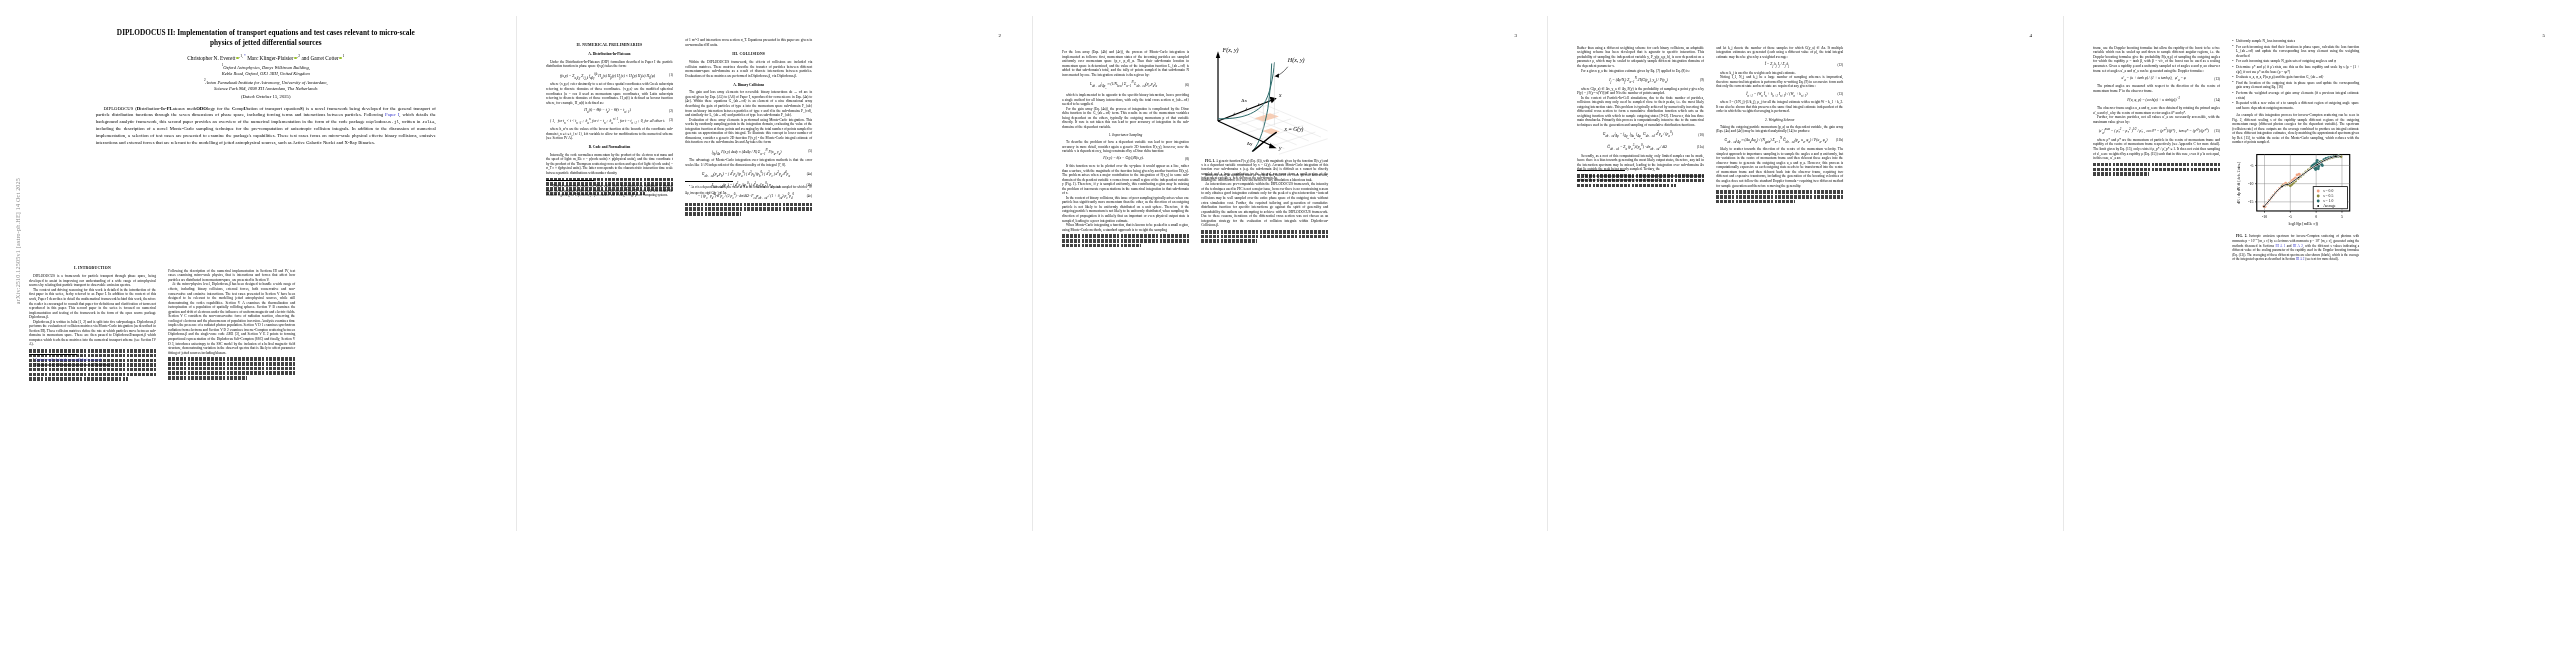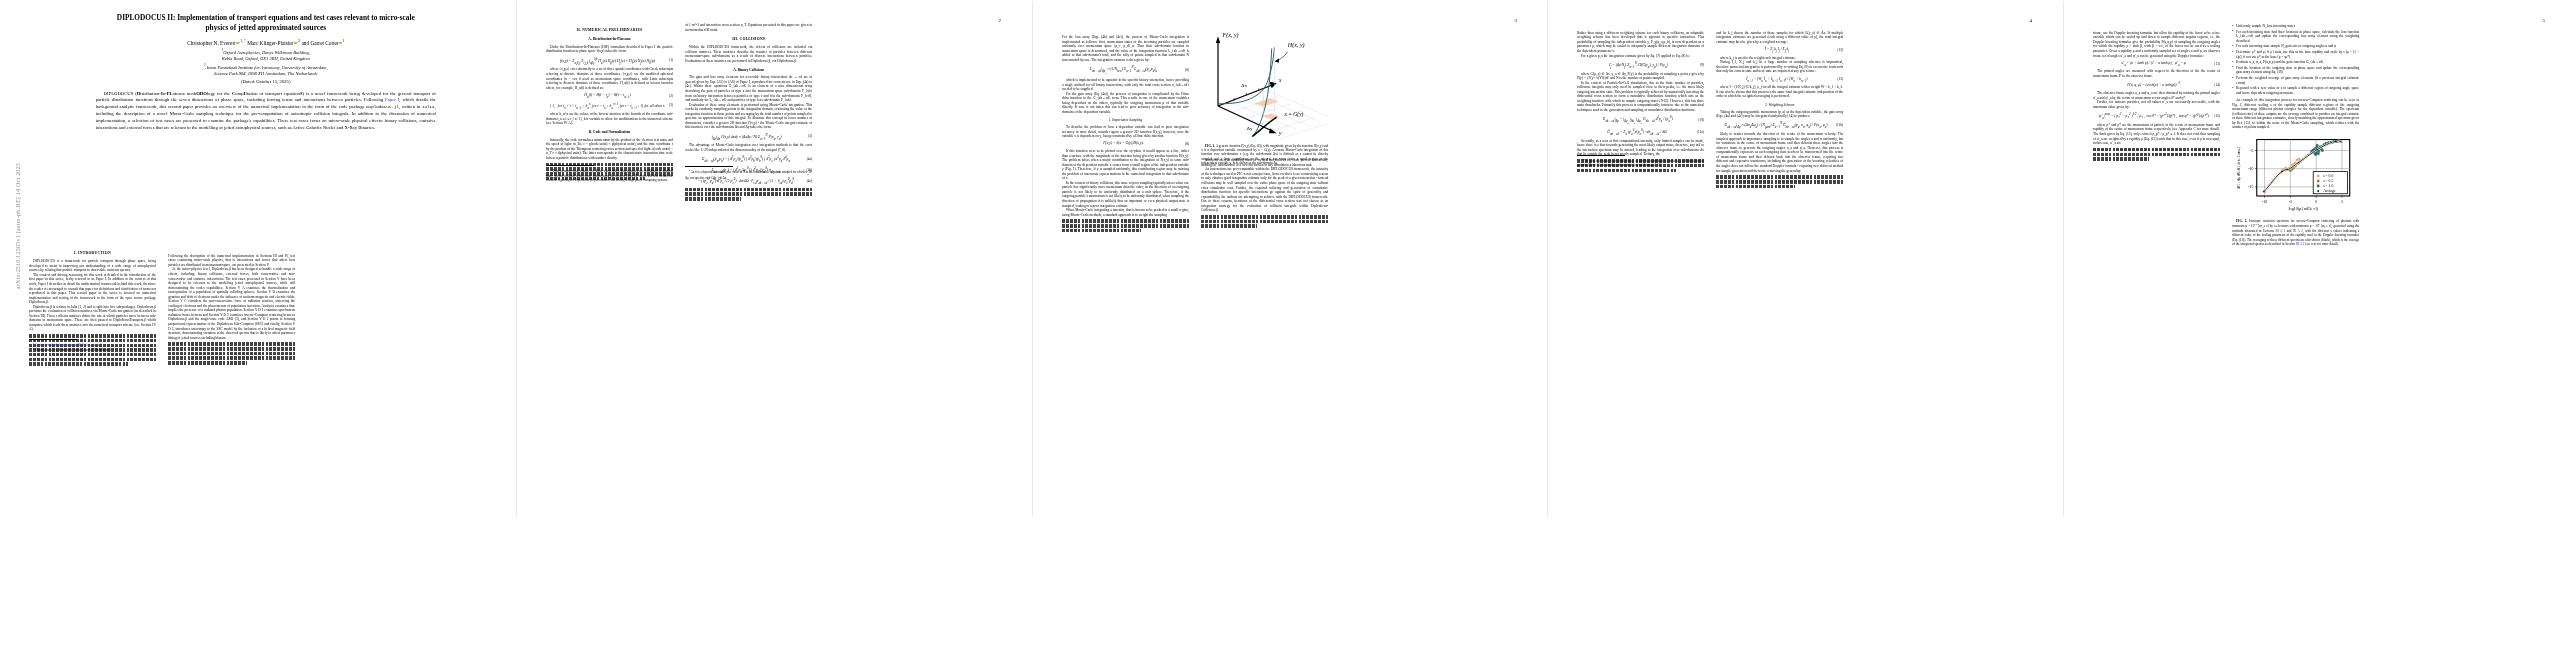--- a/index.html
+++ b/index.html
@@ -1,18 +1,18 @@
 <!DOCTYPE html>
 <html style="font-size:9px"><head>
 <meta charset="utf-8">
 <style>
   html,body{margin:0;padding:0;background:#7a7a7a;}
   body{font-family:"Liberation Serif",serif;}
   .sheet{position:relative;width:2576px;height:667px;background:#ffffff;overflow:hidden;}
-  .page{position:absolute;top:1px;height:515px;background:#fff;box-sizing:border-box;}
+  .page{position:absolute;top:16px;height:515px;background:#fff;box-sizing:border-box;}
   .pagenum{position:absolute;font-size:5px;color:#000;font-family:"Liberation Serif",serif;}
   .arxiv-stamp{
     position:absolute;left:-66px;top:222px;width:167px;
     transform:rotate(-90deg);transform-origin:center center;
     font-family:"Liberation Serif",serif;font-size:6.1px;color:#8a8a8a;
     letter-spacing:0.2px;white-space:nowrap;text-align:center;
   }
   .title{
     font-weight:bold;font-size:7.3px;text-align:center;line-height:1.32;
     font-family:"Liberation Serif",serif;color:#000;
@@ -69,21 +69,21 @@
 <body>
 
 <div class="sheet">
 
   <div class="page" style="left:0;width:516px;padding:12.2px 14.5px;">
     <div class="arxiv-stamp">arXiv:2510.12505v1  [astro-ph.HE]  14 Oct 2025</div>
 
     <div style="margin-left:15.6px;">
       <div class="title">
         <div>DIPLODOCUS II: Implementation of transport equations and test cases relevant to micro-scale</div>
-        <div>physics of jetted approximated sources</div>
+        <div>physics of jetted differential sources</div>
       </div>
 
       <div class="authors">
         <span>Christopher N. Everett</span><span class="orcid"></span><sup>,1,&nbsp;<span class="star">*</span></sup>
         <span>Marc Klinger-Plaisier</span><span class="orcid"></span><sup>,2</sup>
         <span>and</span>
         <span>Garret Cotter</span><span class="orcid"></span><sup>1</sup>
       </div>
 
       <div class="affil">

